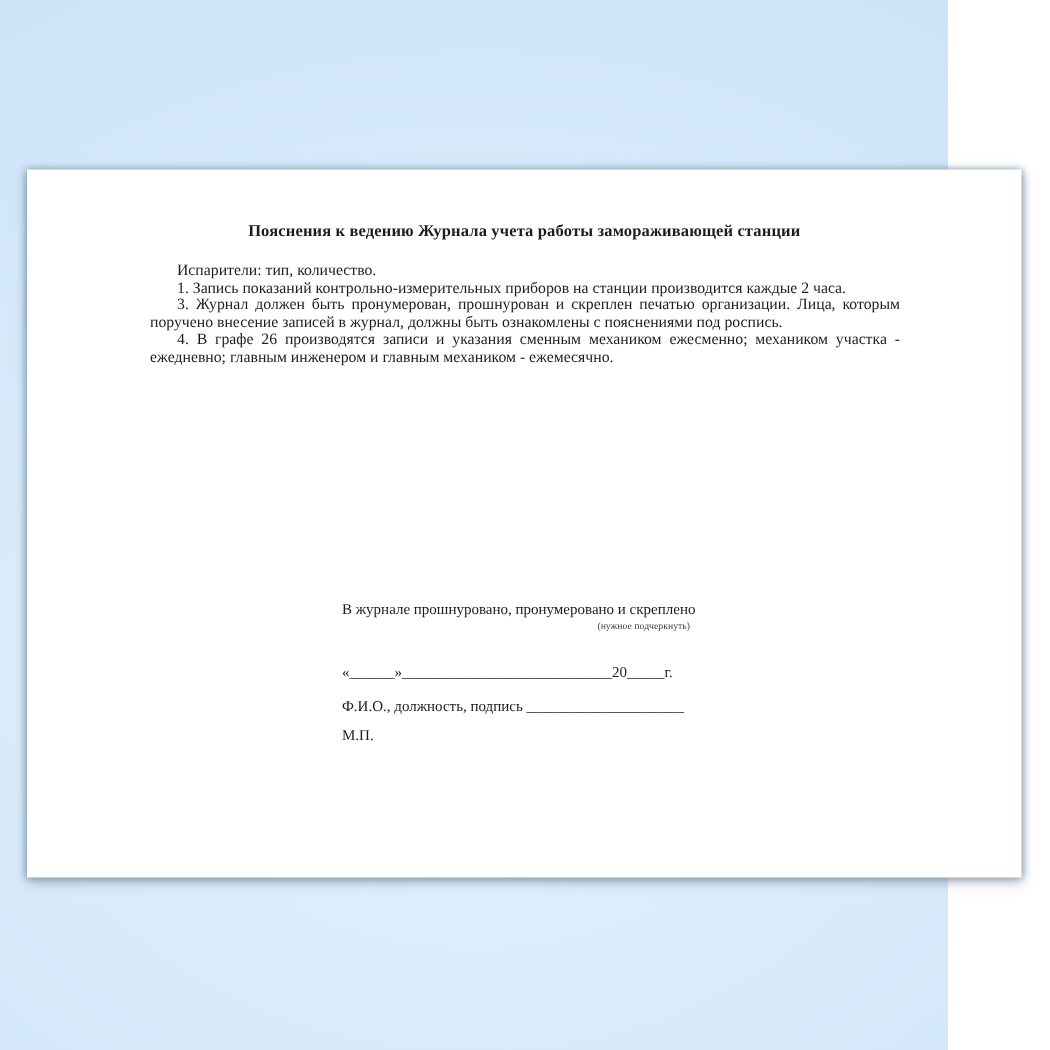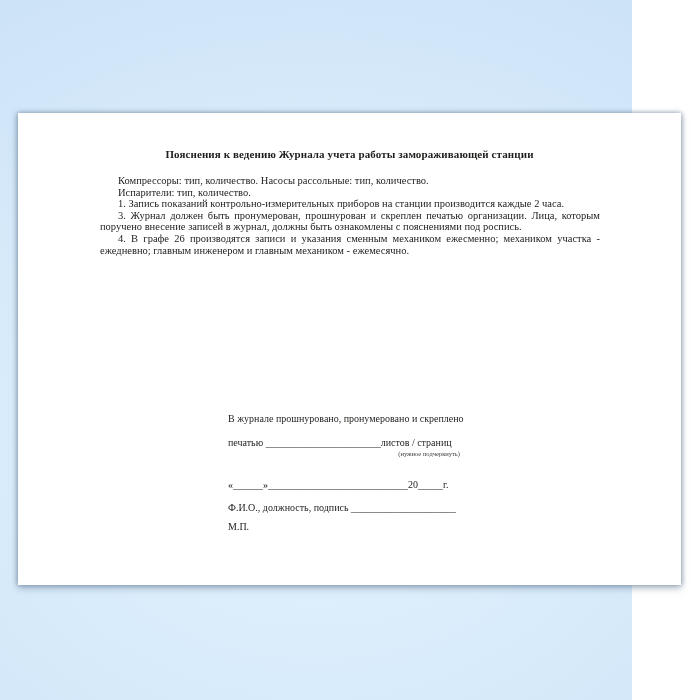--- a/index.html
+++ b/index.html
@@ -41,21 +41,21 @@
     font-size: 10.5px;
     line-height: 11.6px;
     text-align: justify;
   }
   .doc-body p {
     text-indent: 18px;
   }
   .form-block {
     position: absolute;
     left: 210px;
-    top: 300px;
+    top: 288px;
     width: 232px;
     font-size: 10px;
     line-height: 12px;
     white-space: nowrap;
     font-family: Liberation Serif, serif;
   }
   .form-line1   { margin-top: 0; }
   .form-sealed  { margin-top: 12px; }
   .form-note    {
     margin-top: 1px;
@@ -71,30 +71,28 @@
 </style>
 </head>
 <body>
 
 <div class="scene">
   <div class="paper">
 
     <div class="doc-title">Пояснения к ведению Журнала учета работы замораживающей станции</div>
 
     <div class="doc-body">
-      <p>Компрессоры: тип, количество. Насосы рассольные: тип, количество.</p>
       <p>Испарители: тип, количество.</p>
       <p>1. Запись показаний контрольно-измерительных приборов на станции производится каждые 2 часа.</p>
       <p>3. Журнал должен быть пронумерован, прошнурован и скреплен печатью организации. Лица, которым поручено внесение записей в журнал, должны быть ознакомлены с пояснениями под роспись.</p>
       <p>4. В графе 26 производятся записи и указания сменным механиком ежесменно; механиком участка - ежедневно; главным инженером и главным механиком - ежемесячно.</p>
     </div>
 
     <div class="form-block">
       <p class="form-line1">В журнале прошнуровано, пронумеровано и скреплено</p>
-      <p class="form-sealed">печатью _______________________листов / страниц</p>
       <p class="form-note">(нужное подчеркнуть)</p>
       <p class="form-date">«______»____________________________20_____г.</p>
       <p class="form-name">Ф.И.О., должность, подпись _____________________</p>
       <p class="form-stamp">М.П.</p>
     </div>
 
   </div>
 </div>
 
 </body></html>

